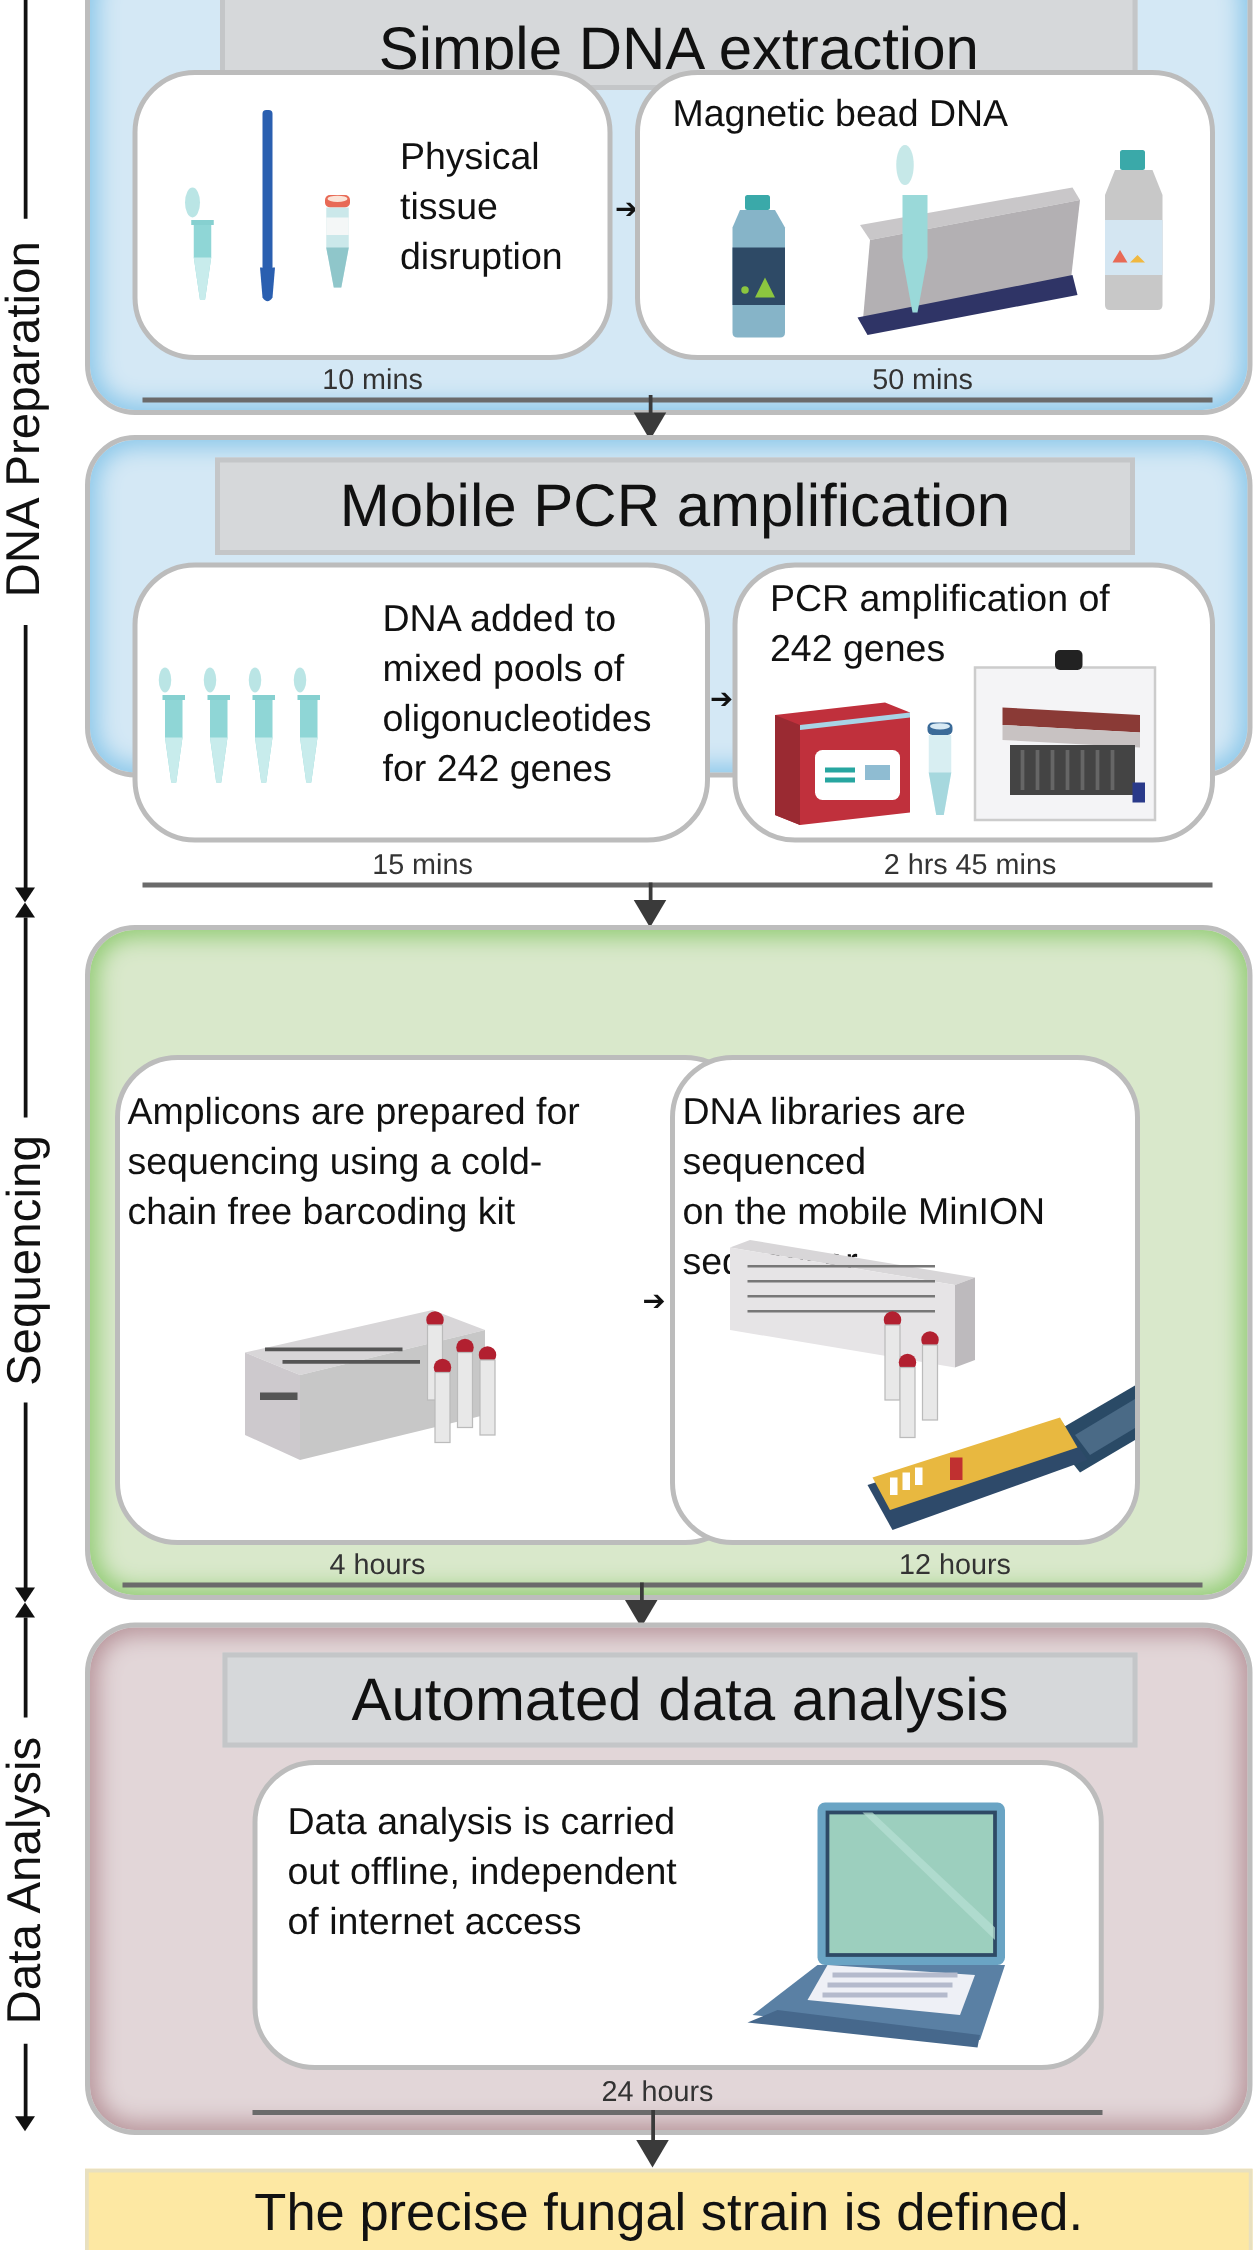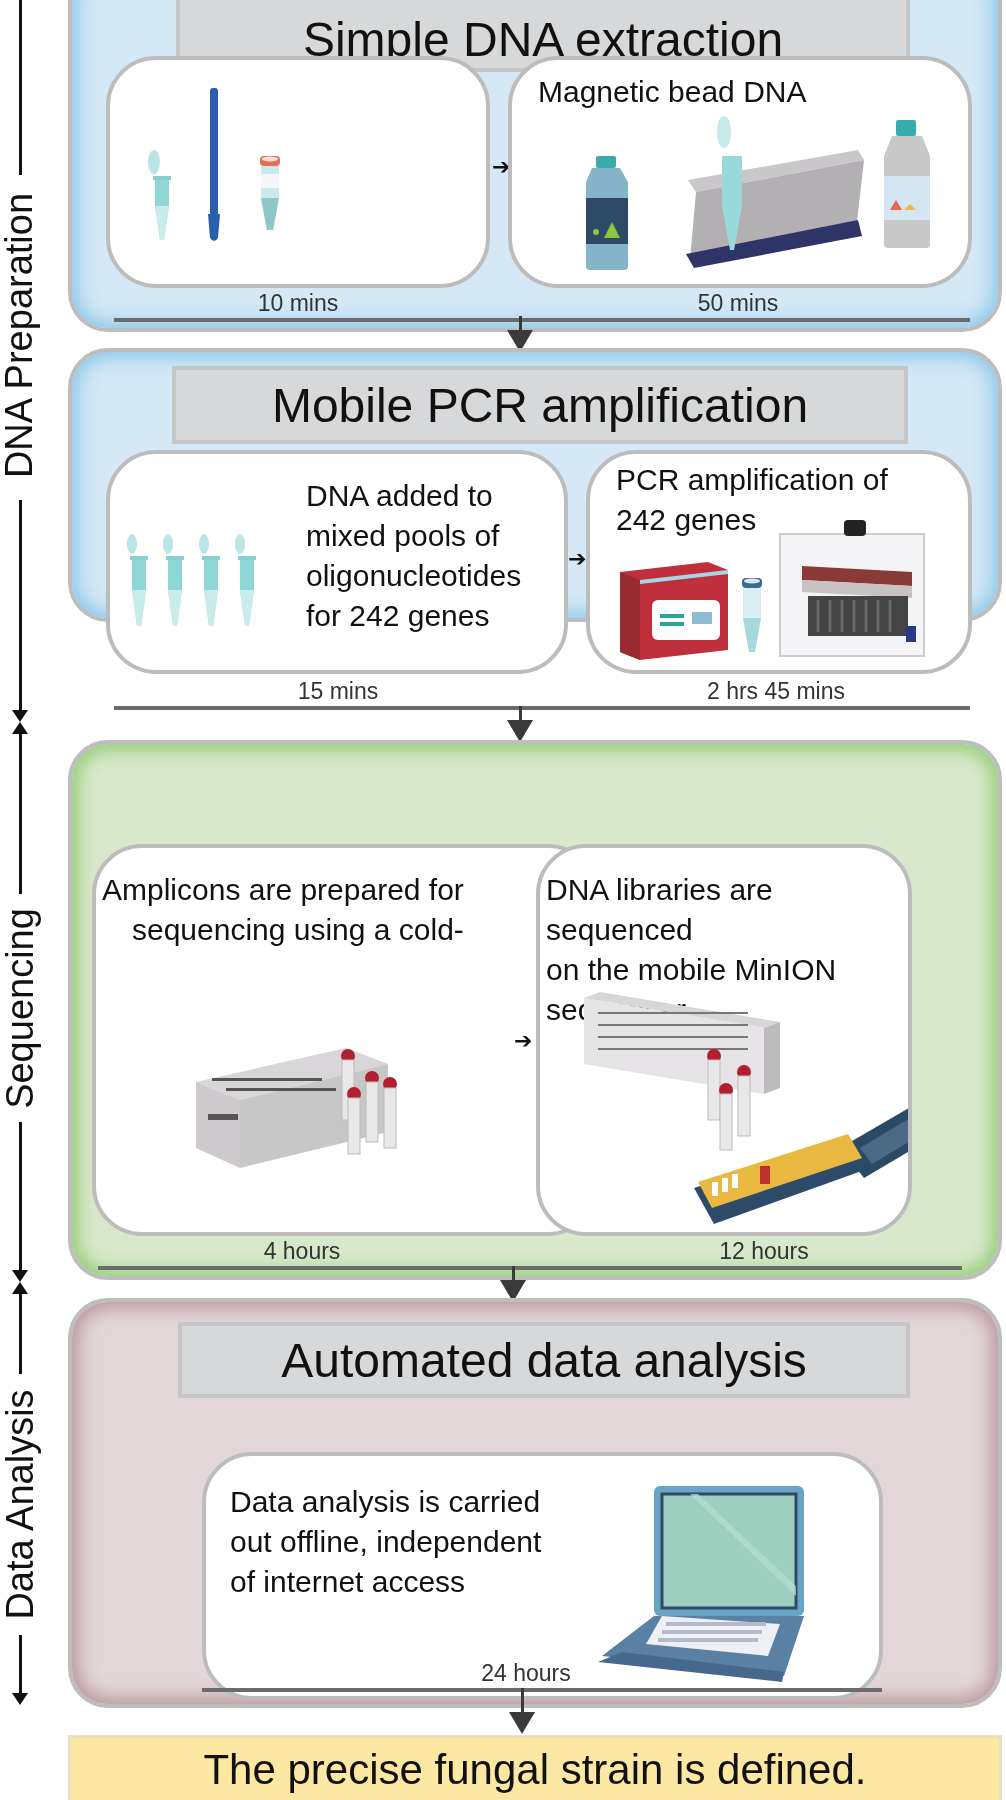--- a/index.html
+++ b/index.html
@@ -108,20 +108,25 @@
       <rect x="4" y="0" width="8" height="128" rx="3" fill="#2a5fb0"></rect>
       <path d="M2 126 H14 L12 150 Q8 156 4 150 Z" fill="#2a5fb0"></path>
     </svg>
     <svg style="left:148px;top:96px;" width="26" height="76">
       <rect x="2" y="0" width="20" height="10" rx="4" fill="#e86a56"></rect>
       <ellipse cx="12" cy="3" rx="8" ry="2.5" fill="#fbe4d8"></ellipse>
       <path d="M3 10 H21 V42 L15 74 H9 L3 42 Z" fill="#cbe8ea"></path>
       <rect x="3" y="18" width="18" height="14" fill="#f4f7f7"></rect>
       <path d="M3 42 H21 L15 74 H9 Z" fill="#8fc6ca"></path>
     </svg>
+    <div class="card-text" style="left:210px;top:46px;">
+      <div>Physical</div>
+      <div>tissue</div>
+      <div>disruption</div>
+    </div>
   </div>
   <div class="flow-arrow" style="left:420px;top:190px;">➔</div>
   <div class="card" style="left:436px;top:92px;width:464px;height:232px;padding-left:40px;">
     <div class="card-text" style="left:26px;top:12px;">
       <div>Magnetic bead DNA</div>
     </div>
     <svg style="left:70px;top:96px;" width="50" height="116">
       <rect x="14" y="0" width="20" height="12" rx="2" fill="#3aa9a9"></rect>
       <path d="M10 12 H38 L46 26 V110 Q46 114 42 114 H8 Q4 114 4 110 V26 Z" fill="#86b4c8"></path>
       <rect x="4" y="42" width="42" height="46" fill="#2e4a66"></rect>
@@ -215,24 +220,25 @@
   </div>
   <div class="duration" style="left:166px;top:326px;">15 mins</div>
   <div class="duration" style="left:604px;top:326px;">2 hrs 45 mins</div>
   <div class="timebar" style="left:42px;top:354px;width:856px;"></div>
 </div>
 
 <div class="down-conn" style="left:519px;top:706px;height:18px;"></div>
 <div class="down-conn-head" style="left:507px;top:720px;"></div>
 
 <div class="panel green" style="top:740px;height:540px;">
-  <div class="card" style="left:20px;top:100px;width:506px;height:392px;text-align:right;">
+  <div class="card" style="left:20px;top:100px;width:506px;height:392px;">
     <div class="card-text" style="left:6px;top:22px;">
       <div>Amplicons are prepared for</div>
       <div>sequencing using a cold-</div>
+      <div>chain free barcoding kit</div>
     </div>
     <svg style="left:100px;top:200px;" width="200" height="120">
       <path d="M0 34 L150 0 L192 16 L44 52 Z" fill="#d8d6d8"></path>
       <path d="M0 34 L44 52 V120 L0 100 Z" fill="#cdc9cd"></path>
       <path d="M44 52 L192 16 V84 L44 120 Z" fill="#c7c7c7"></path>
       <g fill="#555">
         <rect x="16" y="30" width="110" height="3"></rect>
           <rect x="30" y="40" width="110" height="3"></rect>
         <rect x="12" y="66" width="30" height="6"></rect>
       </g>
@@ -306,21 +312,21 @@
   <div class="timebar" style="left:26px;top:522px;width:864px;"></div>
 </div>
 
 <div class="down-conn" style="left:512px;top:1266px;height:18px;"></div>
 <div class="down-conn-head" style="left:500px;top:1280px;"></div>
 
 <div class="panel mauve" style="top:1298px;height:410px;">
   <div class="panel-title" style="left:106px;top:20px;width:732px;height:76px;">
     <span>Automated data analysis</span>
   </div>
-  <div class="card" style="left:130px;top:106px;width:681px;height:248px;margin-top:44px;">
+  <div class="card" style="left:130px;top:106px;width:681px;height:248px;">
     <div class="card-text" style="left:24px;top:26px;">
       <div>Data analysis is carried</div>
       <div>out offline, independent</div>
       <div>of internet access</div>
     </div>
     <svg style="left:392px;top:30px;" width="210" height="200">
       <rect x="56" y="0" width="150" height="130" rx="6" fill="#6aa4c4"></rect>
       <rect x="64" y="8" width="134" height="114" fill="#9ccfbe" stroke="#2e4a66" stroke-width="3"></rect>
       <path d="M100 8 L198 100 V110 L92 8 Z" fill="#b8e0d4" opacity="0.7"></path>
       <path d="M56 130 H206 L186 190 L4 170 Z" fill="#5a80a4"></path>

